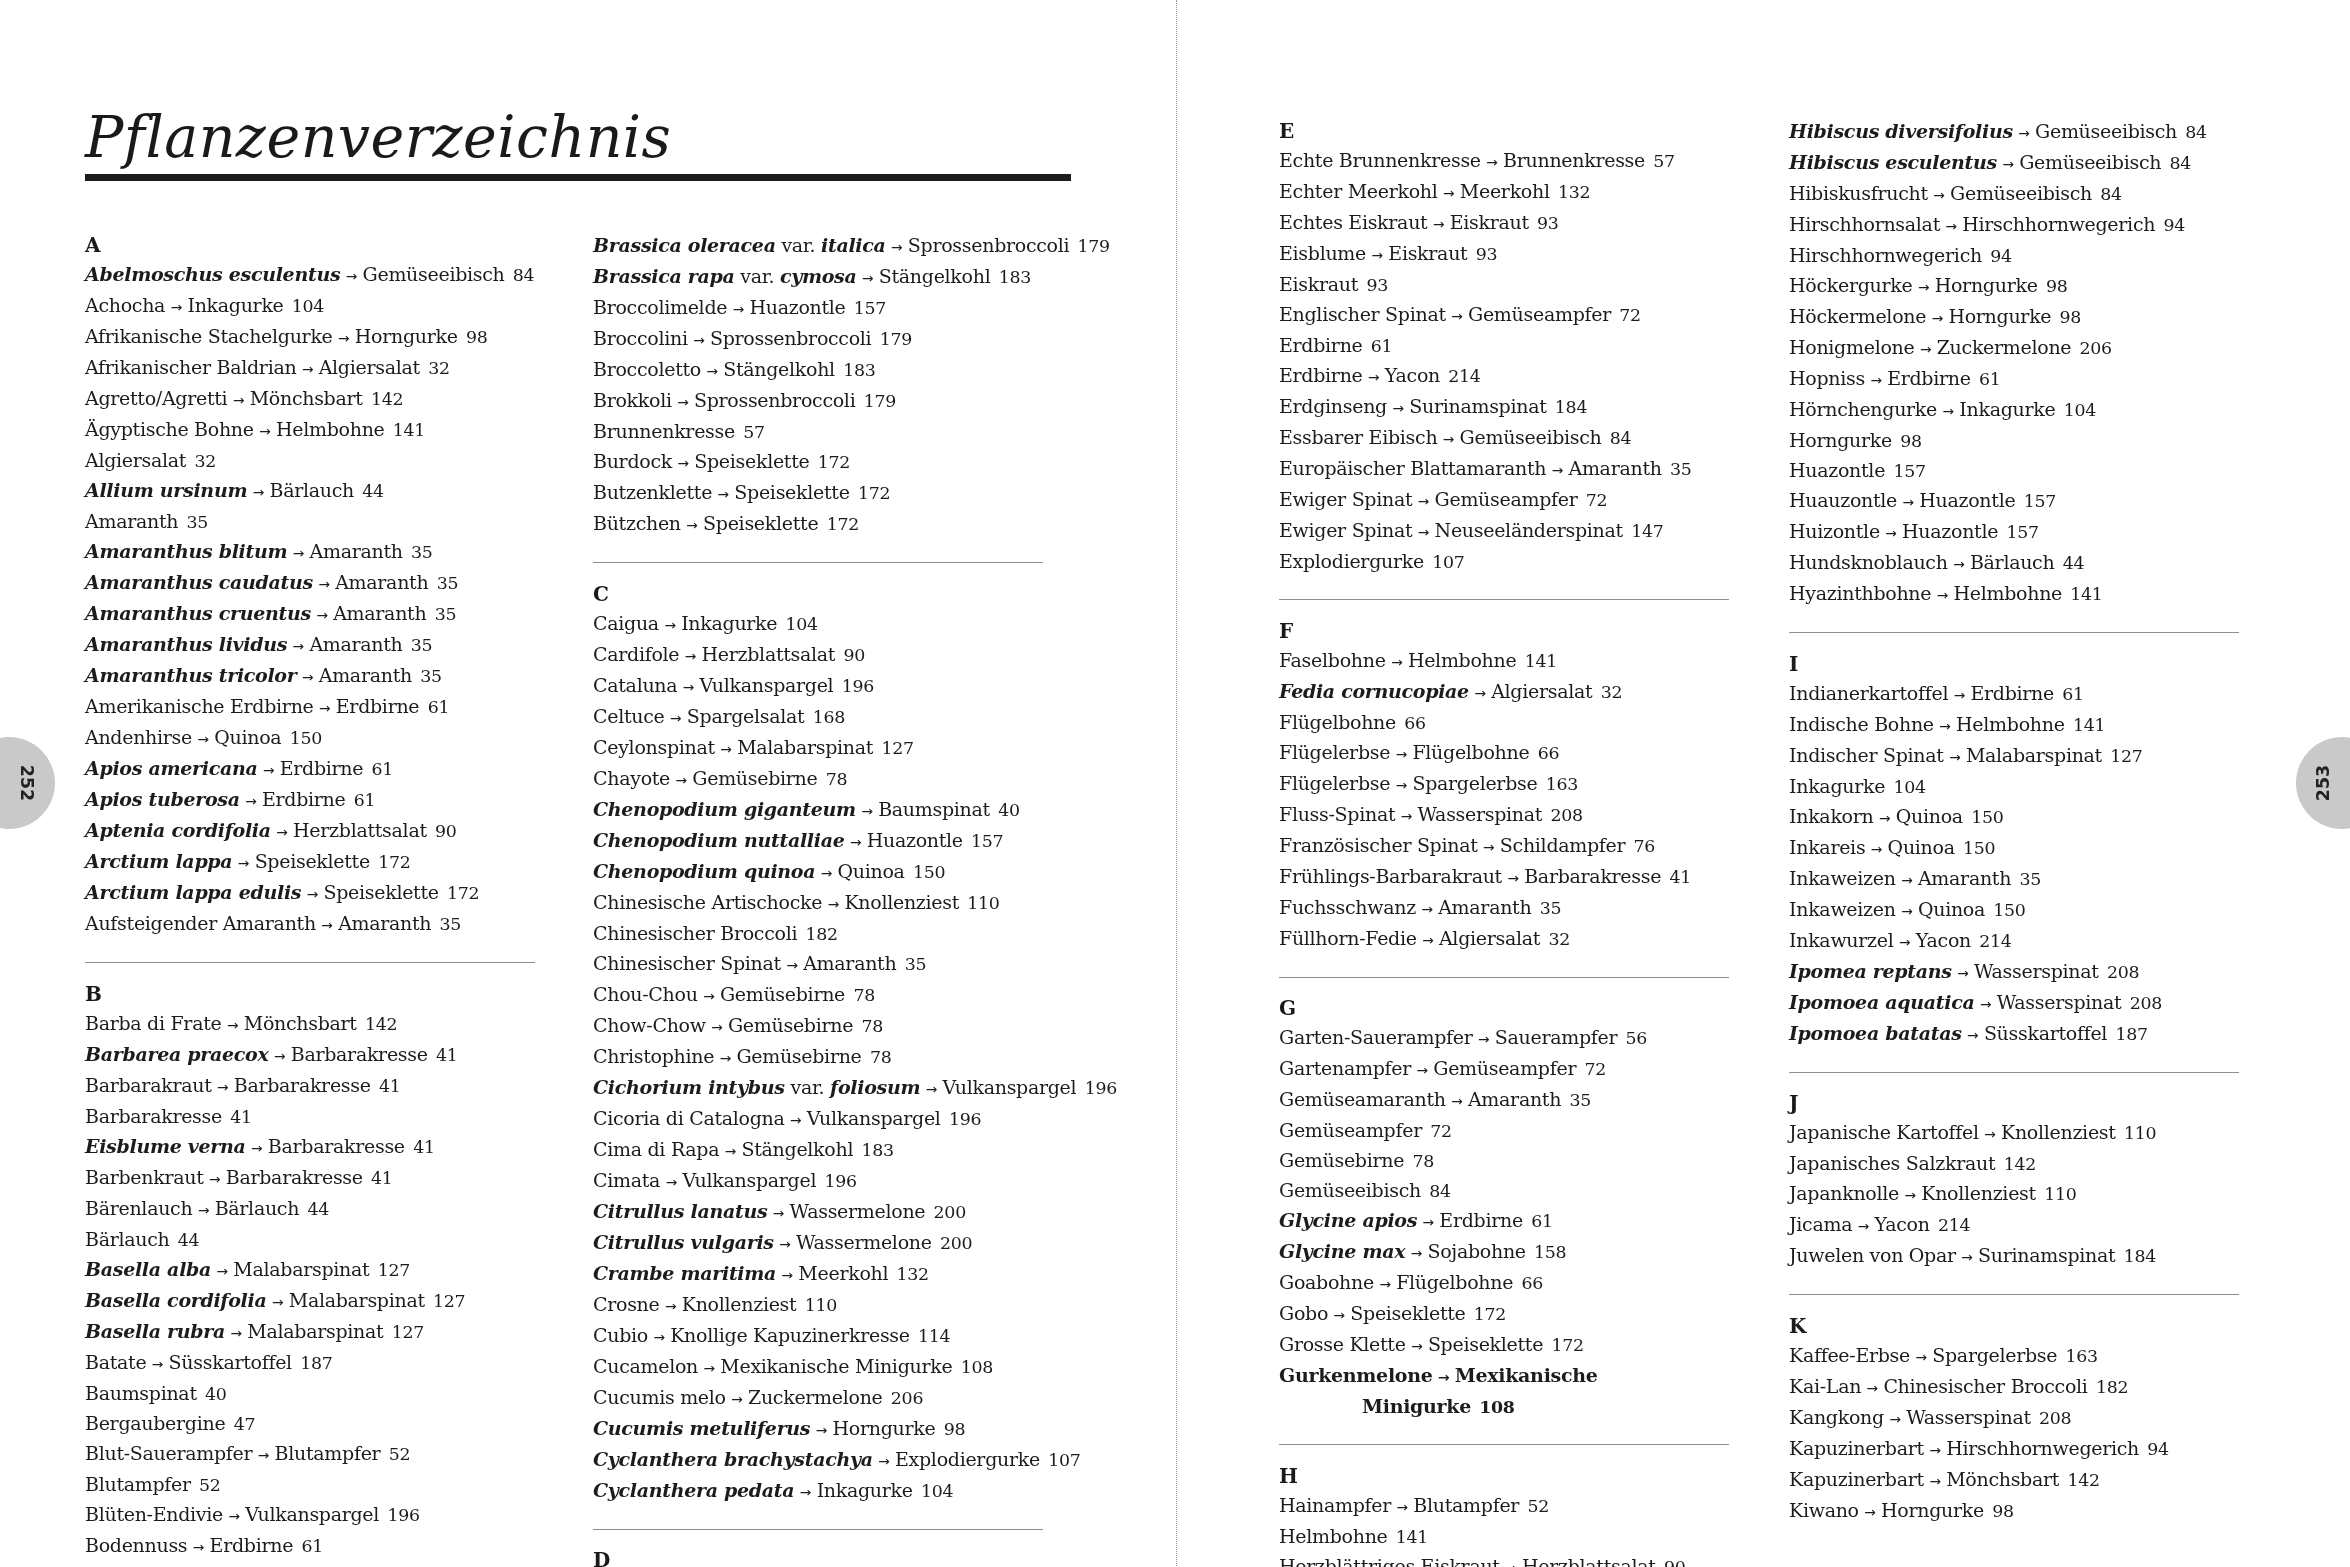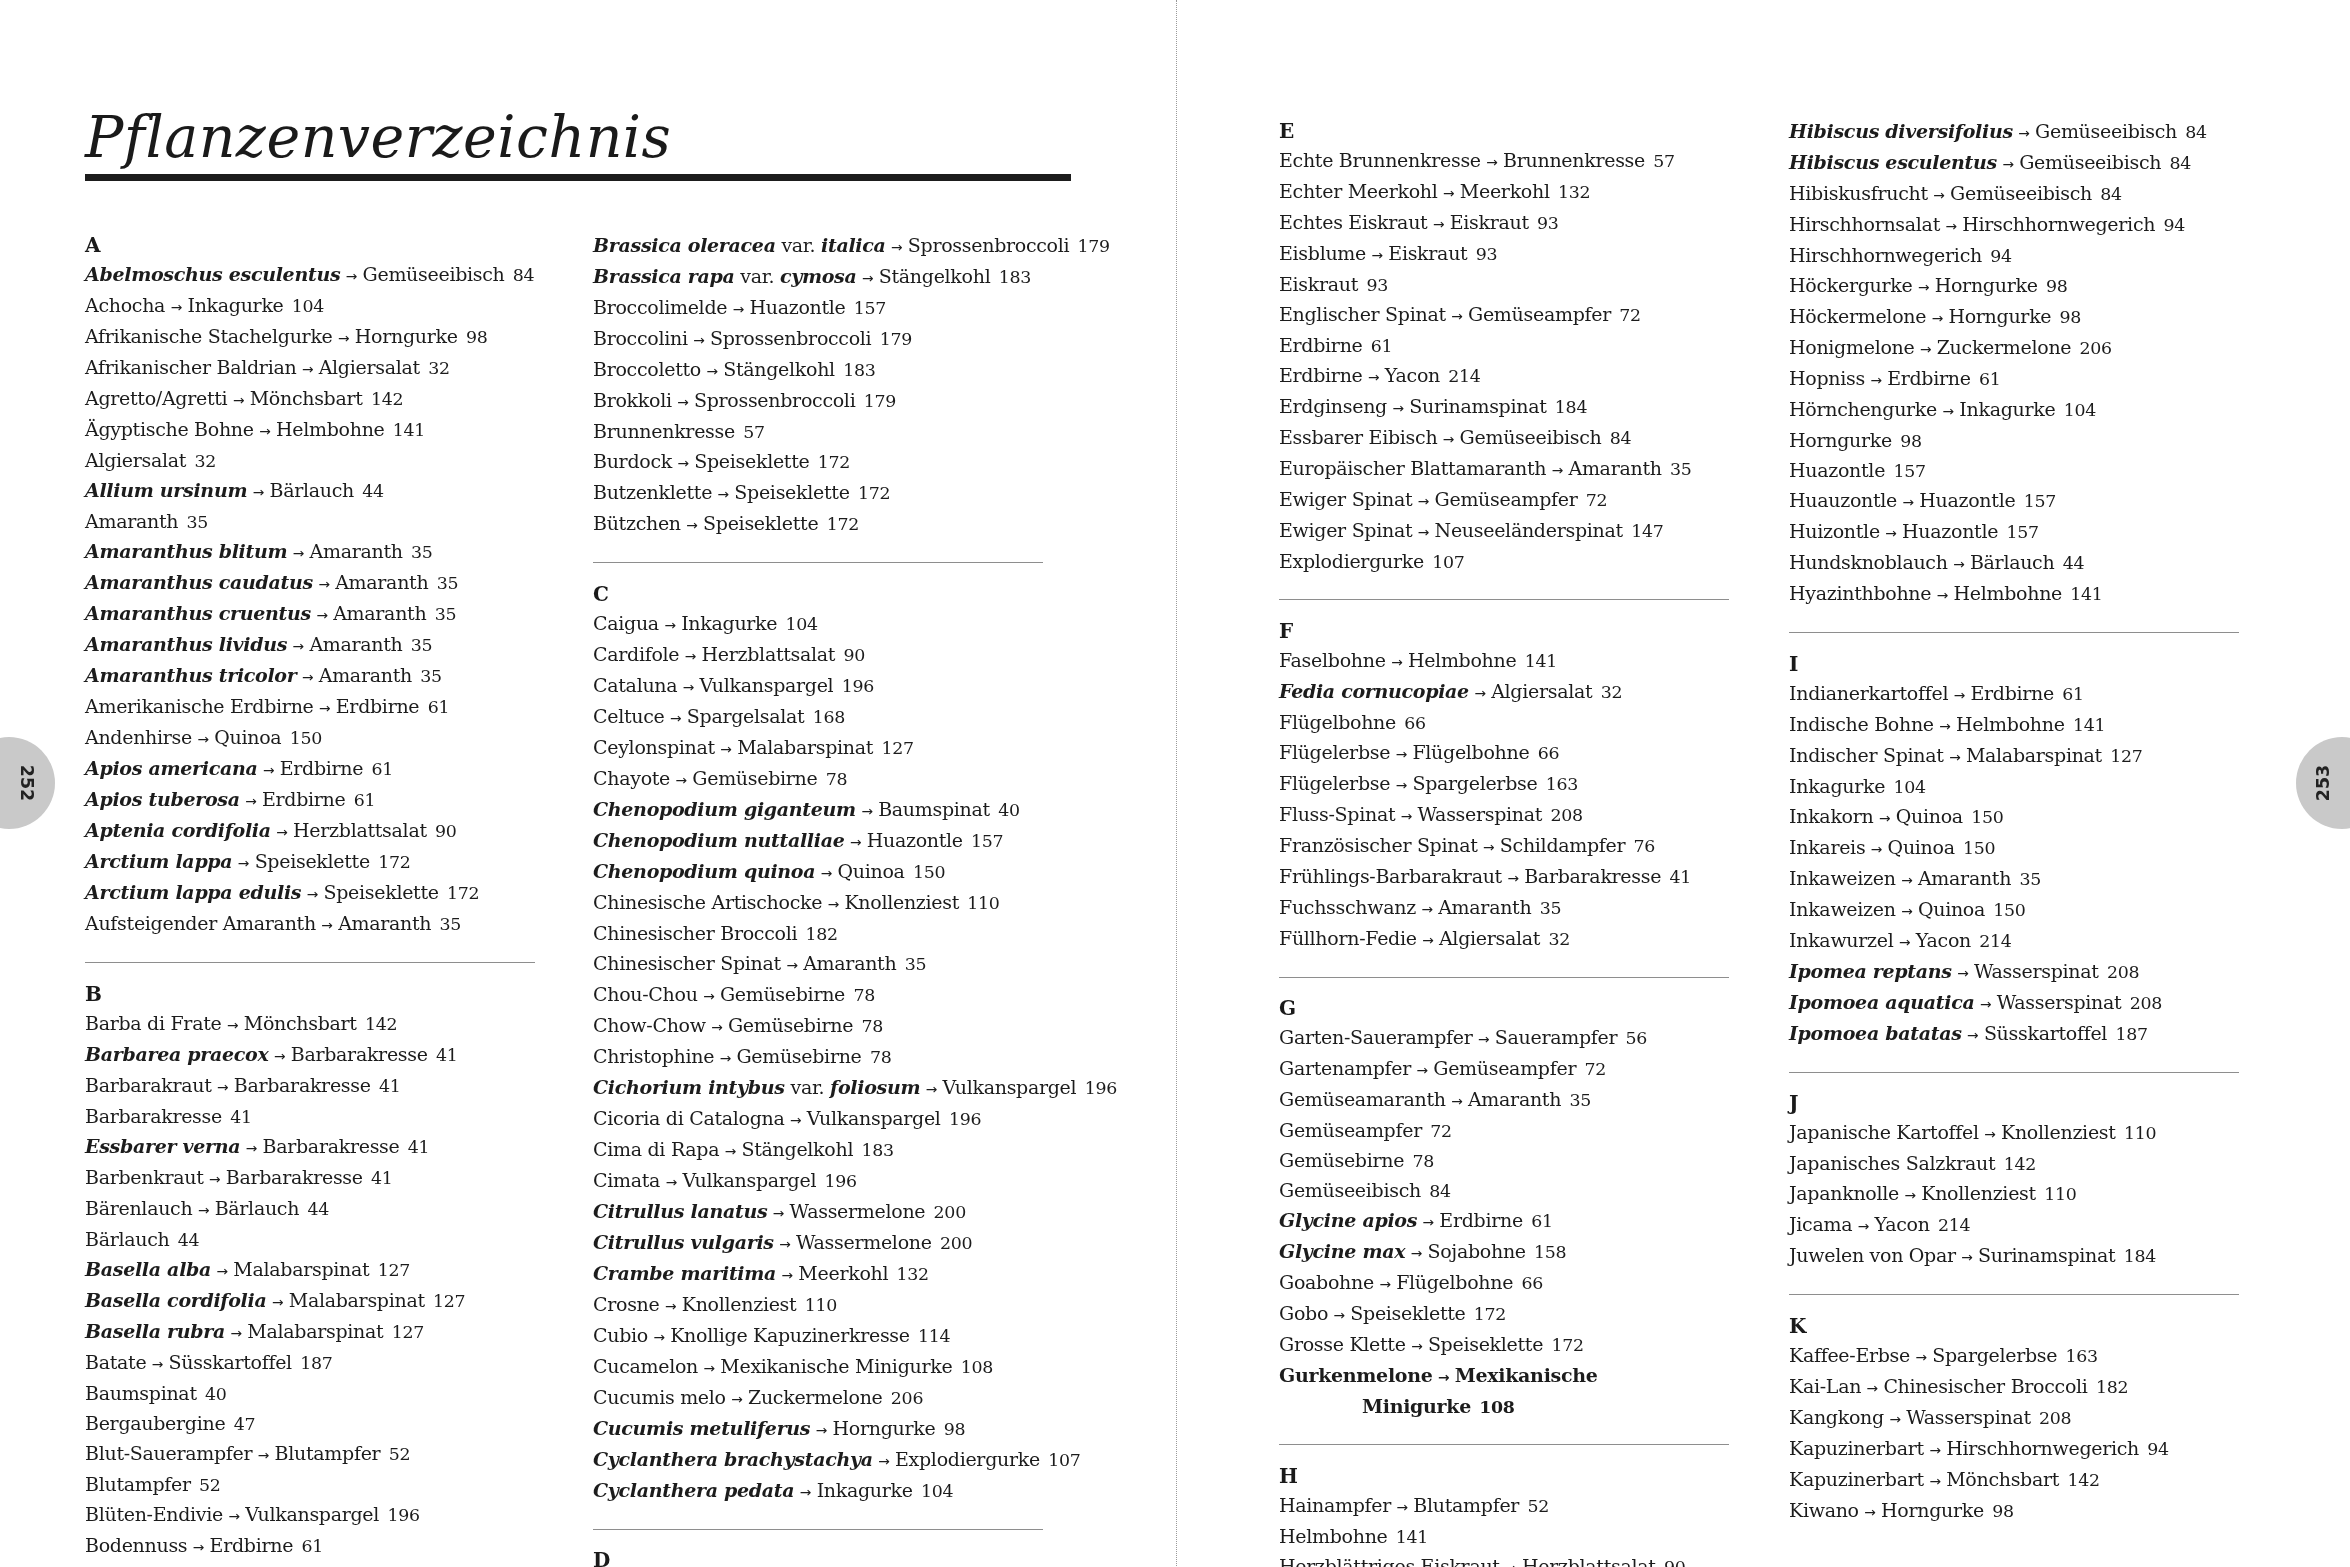--- a/index.html
+++ b/index.html
@@ -67,21 +67,21 @@
       <div class="entry"><span class="it">Arctium lappa</span><span class="arr">→</span><span>Speiseklette</span><span class="pg">172</span></div>
       <div class="entry"><span class="it">Arctium lappa edulis</span><span class="arr">→</span><span>Speiseklette</span><span class="pg">172</span></div>
       <div class="entry"><span>Aufsteigender Amaranth</span><span class="arr">→</span><span>Amaranth</span><span class="pg">35</span></div>
     </div>
     <div class="section">
       <div class="letter">B</div>
       <div class="entry"><span>Barba di Frate</span><span class="arr">→</span><span>Mönchsbart</span><span class="pg">142</span></div>
       <div class="entry"><span class="it">Barbarea praecox</span><span class="arr">→</span><span>Barbarakresse</span><span class="pg">41</span></div>
       <div class="entry"><span>Barbarakraut</span><span class="arr">→</span><span>Barbarakresse</span><span class="pg">41</span></div>
       <div class="entry"><span>Barbarakresse</span><span class="pg">41</span></div>
-      <div class="entry"><span class="it">Essbarer verna</span><span class="arr">→</span><span>Barbarakresse</span><span class="pg">41</span></div>
+      <div class="entry"><span class="it">Eisblume verna</span><span class="arr">→</span><span>Barbarakresse</span><span class="pg">41</span></div>
       <div class="entry"><span>Barbenkraut</span><span class="arr">→</span><span>Barbarakresse</span><span class="pg">41</span></div>
       <div class="entry"><span>Bärenlauch</span><span class="arr">→</span><span>Bärlauch</span><span class="pg">44</span></div>
       <div class="entry"><span>Bärlauch</span><span class="pg">44</span></div>
       <div class="entry"><span class="it">Basella alba</span><span class="arr">→</span><span>Malabarspinat</span><span class="pg">127</span></div>
       <div class="entry"><span class="it">Basella cordifolia</span><span class="arr">→</span><span>Malabarspinat</span><span class="pg">127</span></div>
       <div class="entry"><span class="it">Basella rubra</span><span class="arr">→</span><span>Malabarspinat</span><span class="pg">127</span></div>
       <div class="entry"><span>Batate</span><span class="arr">→</span><span>Süsskartoffel</span><span class="pg">187</span></div>
       <div class="entry"><span>Baumspinat</span><span class="pg">40</span></div>
       <div class="entry"><span>Bergaubergine</span><span class="pg">47</span></div>
       <div class="entry"><span>Blut-Sauerampfer</span><span class="arr">→</span><span>Blutampfer</span><span class="pg">52</span></div>

